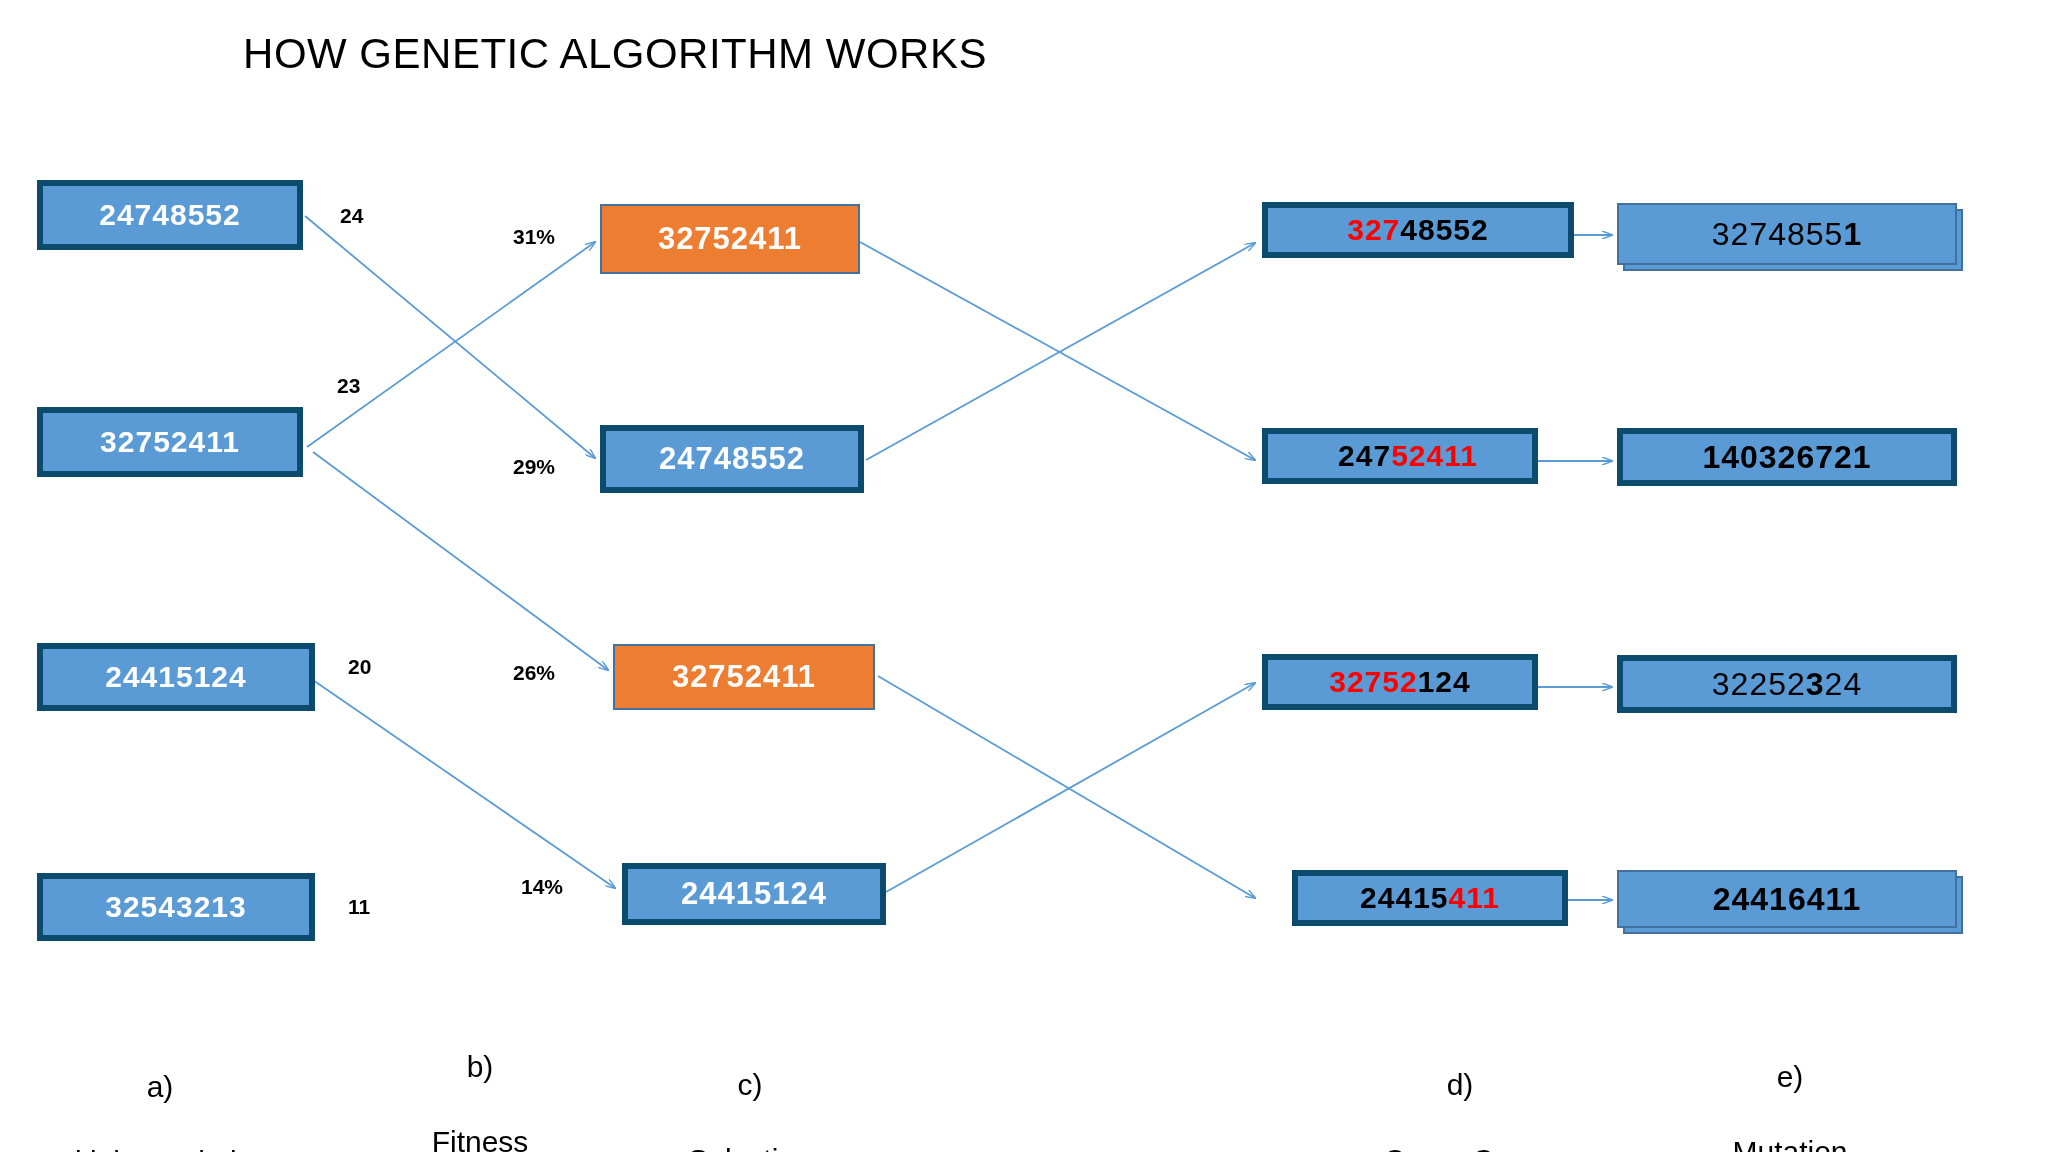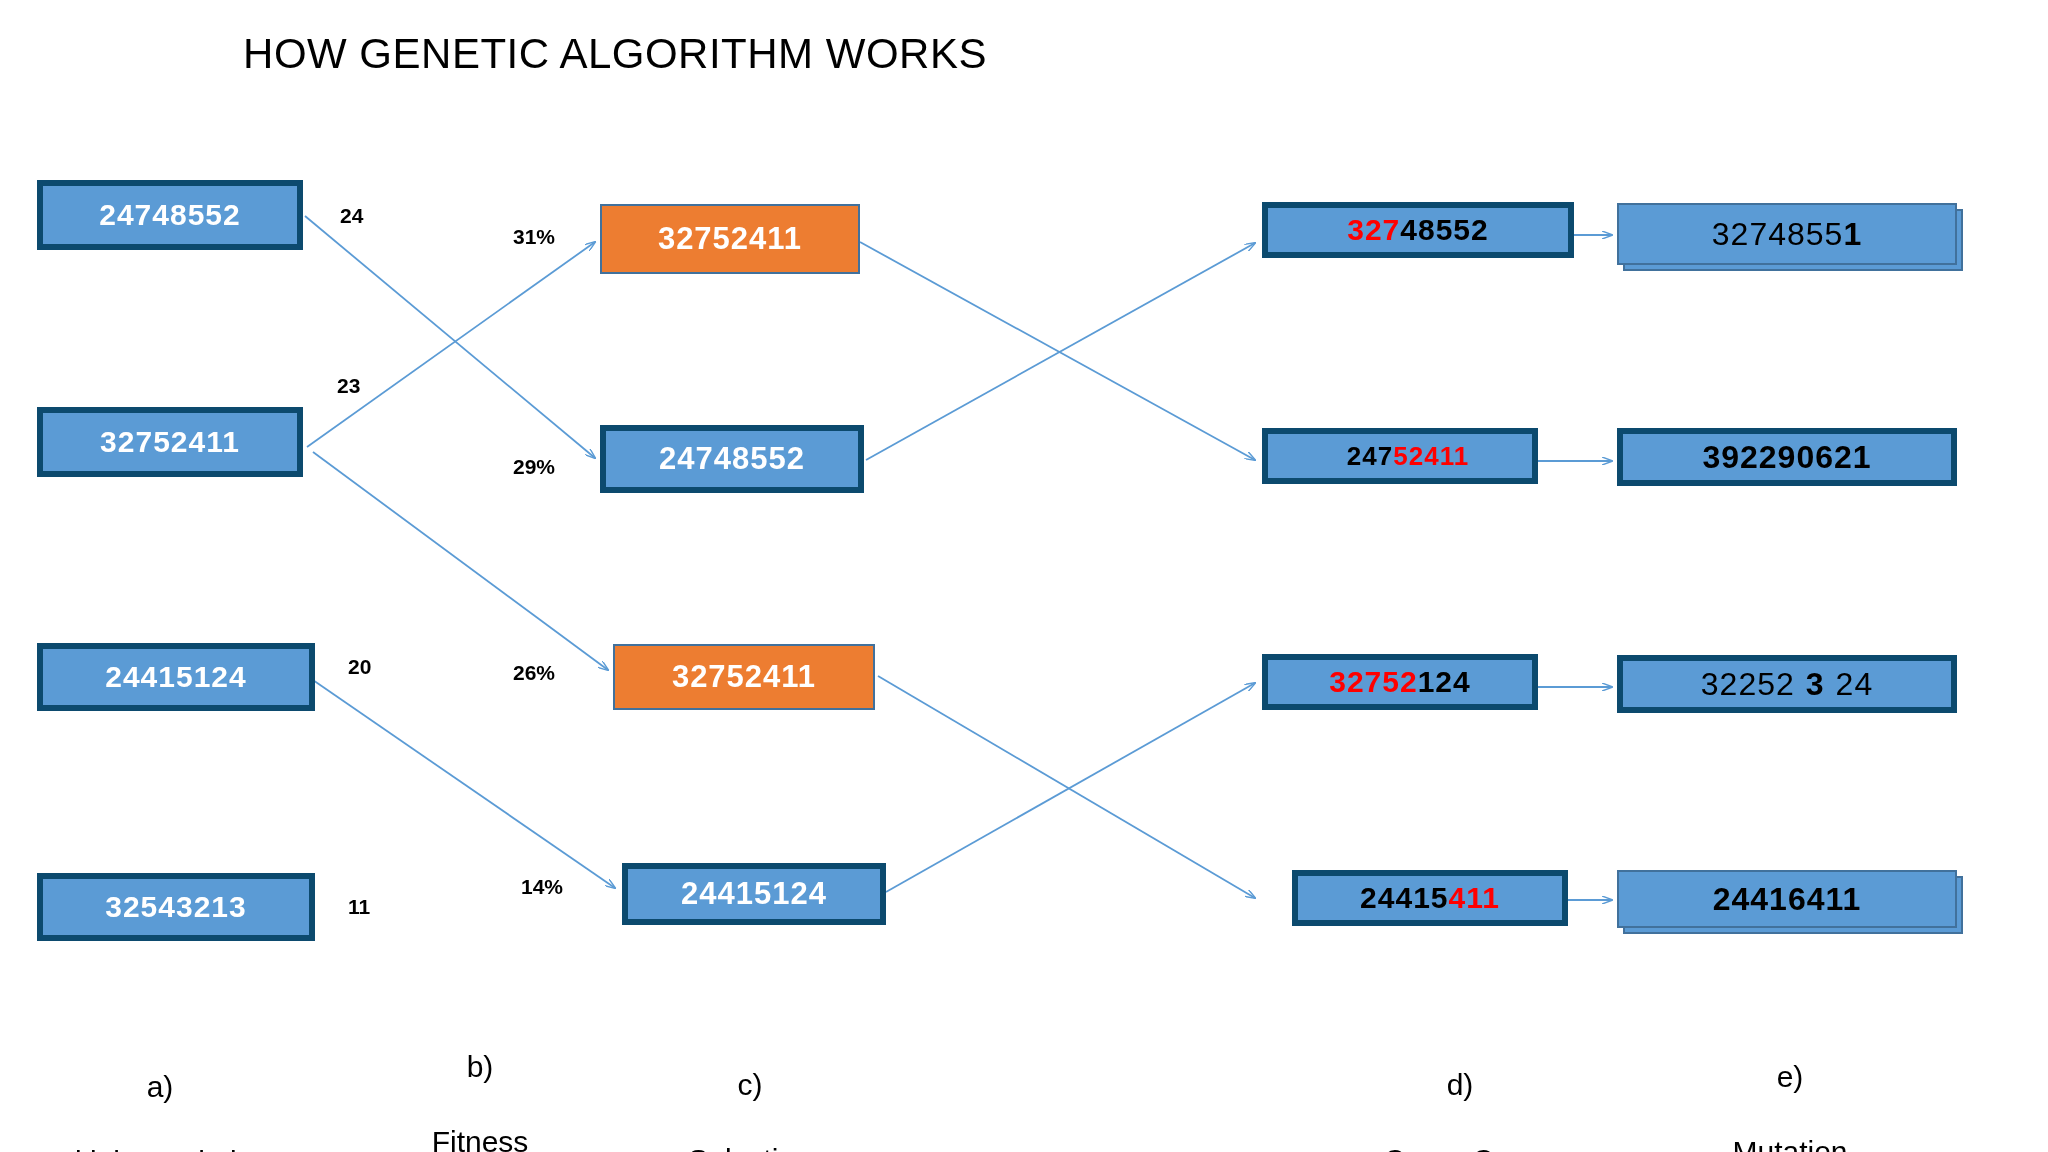--- a/index.html
+++ b/index.html
@@ -172,45 +172,45 @@
     <span>32752411</span>
   </div>
   <div class="box blue" style="left:622px; top:863px; width:264px; height:62px; font-size:31px;">
     <span>24415124</span>
   </div>
 
   <div class="box blue" style="left:1262px; top:202px; width:312px; height:56px; font-size:30px;">
     <span class="seg-red">327</span>
       <span class="seg-white">48552</span>
   </div>
-  <div class="box blue" style="left:1262px; top:428px; width:276px; height:56px; font-size:26px;padding-left:16px;">
+  <div class="box blue" style="left:1262px; top:428px; width:276px; height:56px; font-size:30px;padding-left:16px;">
     <span class="seg-white">247</span>
       <span class="seg-red">52411</span>
   </div>
   <div class="box blue" style="left:1262px; top:654px; width:276px; height:56px; font-size:30px;">
     <span class="seg-red">32752</span>
       <span class="seg-white">124</span>
   </div>
   <div class="box blue" style="left:1292px; top:870px; width:276px; height:56px; font-size:30px;">
     <span class="seg-white">24415</span>
       <span class="seg-red">411</span>
   </div>
 
   <div class="box blue-shadow thin" style="left:1617px; top:203px; width:340px; height:62px; font-size:32px;">
     <span class="seg-white">3274855</span>
       <span class="seg-black">1</span>
   </div>
 
   <div class="box blue" style="left:1617px; top:428px; width:340px; height:58px; font-size:32px;">
-    <span class="seg-white">3922906</span>
+    <span class="seg-white">1403267</span>
       <span class="seg-black">2</span>
       <span class="seg-white">1</span>
   </div>
 
-  <div class="box blue thin" style="left:1617px; top:655px; width:340px; height:58px; font-size:32px;gap:11px;">
+  <div class="box blue thin" style="left:1617px; top:655px; width:340px; height:58px; font-size:32px;">
     <span class="seg-white">32252</span>
       <span class="seg-black">3</span>
       <span class="seg-white">24</span>
   </div>
 
   <div class="box blue-shadow" style="left:1617px; top:870px; width:340px; height:58px; font-size:32px;">
     <span class="seg-white">2441</span>
       <span class="seg-black">6</span>
       <span class="seg-white">411</span>
   </div>

